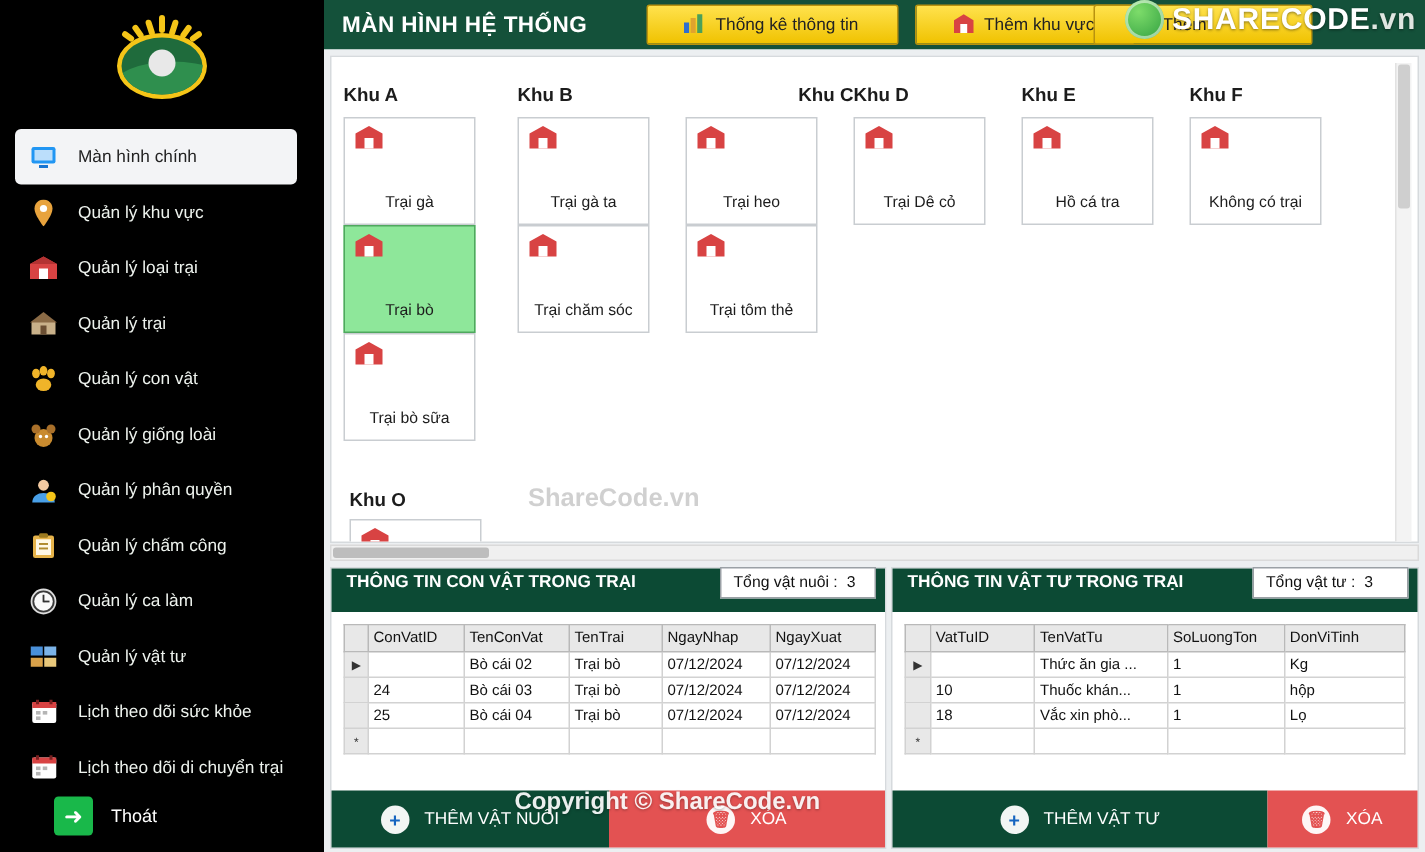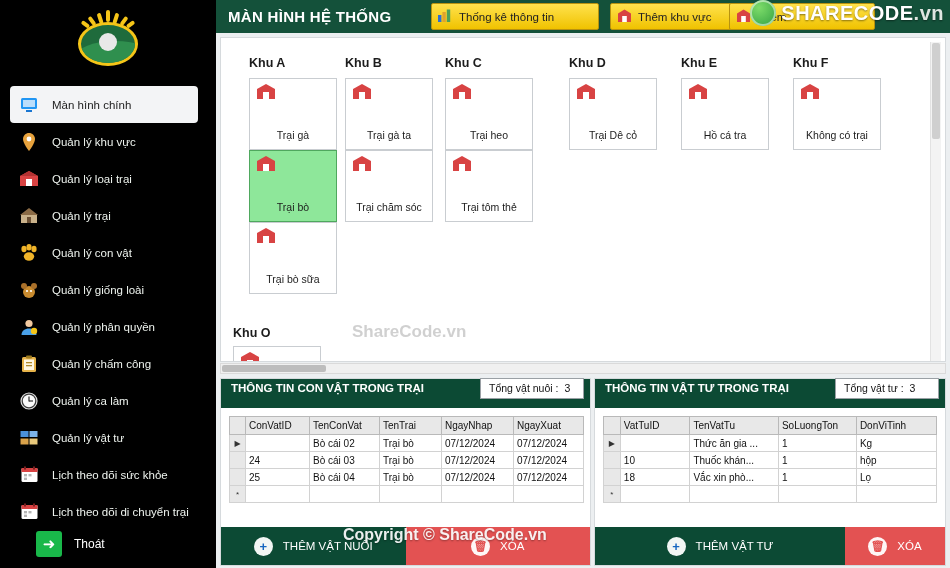--- a/index.html
+++ b/index.html
@@ -79,21 +79,21 @@
   }
   #app-title {
     position: absolute; left: 12px; top: 8px;
     color: #fff; font-size: 15px; font-weight: bold;
     letter-spacing: .3px;
   }
   .topbtn {
     position: absolute; top: 3px; height: 27px;
     border: 1px solid #b8920f;
     display: flex; align-items: center; gap: 6px;
-    padding: 0 6px; font-size: 11.5px; color: #222;
+    padding: 0 24px; font-size: 11.5px; color: #222;
     cursor: pointer; border-radius: 2px;
     background: linear-gradient(#ffe24d, #f0c200);
   }
   #btn-stats { left: 215px; width: 168px; }
   #btn-addzone { left: 394px; width: 146px; }
   #btn-addfarm { left: 513px; width: 146px; left: 513px; }
   .topbtn .tb-ico { font-size: 13px; }
 
   
   #main {
@@ -456,21 +456,21 @@
         </svg>
     </span>
     <span>Thêm</span>
   </div>
 </div>
 
 <div id="main">
 
   <div id="zones-panel">
 
-    <div class="zone-col" style="left:28px;">
+    <div class="zone-col" style="left:8px;">
       <div class="zone-title">Khu A</div>
       <div class="farm-card">
         <svg class="barn" width="20" height="17" viewBox="0 0 20 17">
             <path d="M10 1 1 6v10h18V6z" fill="#d84343"></path>
             <rect x="7" y="9" width="6" height="7" fill="#fff"></rect>
           </svg>
         <span class="fname">Trại gà</span>
       </div>
       <div class="farm-card selected">
         <svg class="barn" width="20" height="17" viewBox="0 0 20 17">
@@ -499,21 +499,21 @@
       </div>
       <div class="farm-card">
         <svg class="barn" width="20" height="17" viewBox="0 0 20 17">
             <path d="M10 1 1 6v10h18V6z" fill="#d84343"></path>
             <rect x="7" y="9" width="6" height="7" fill="#fff"></rect>
           </svg>
         <span class="fname">Trại chăm sóc</span>
       </div>
     </div>
 
-    <div class="zone-col" style="left:224px;">
+    <div class="zone-col" style="left:236px;text-align:right;">
       <div class="zone-title">Khu C</div>
       <div class="farm-card">
         <svg class="barn" width="20" height="17" viewBox="0 0 20 17">
             <path d="M10 1 1 6v10h18V6z" fill="#d84343"></path>
             <rect x="7" y="9" width="6" height="7" fill="#fff"></rect>
           </svg>
         <span class="fname">Trại heo</span>
       </div>
       <div class="farm-card">
         <svg class="barn" width="20" height="17" viewBox="0 0 20 17">

